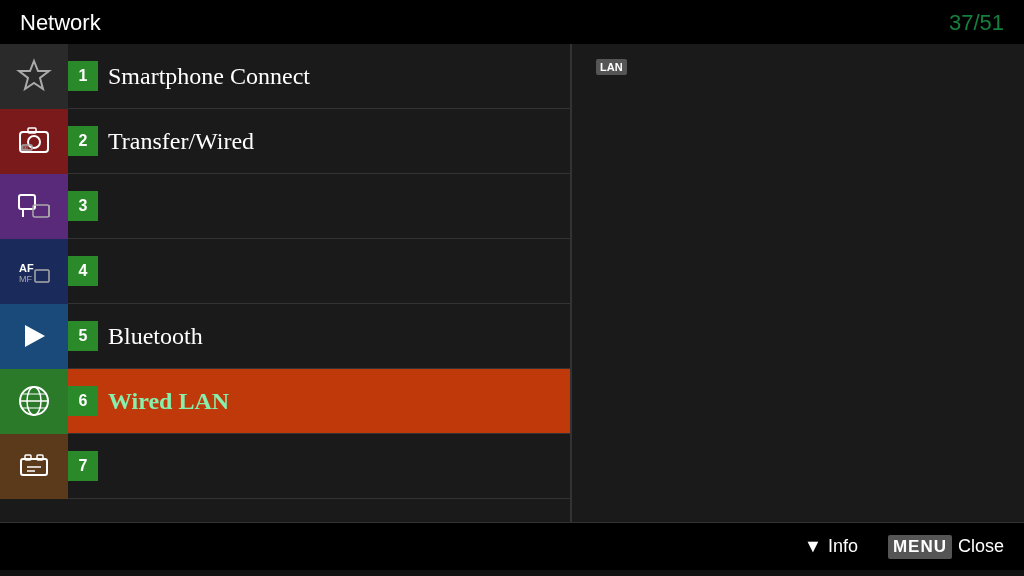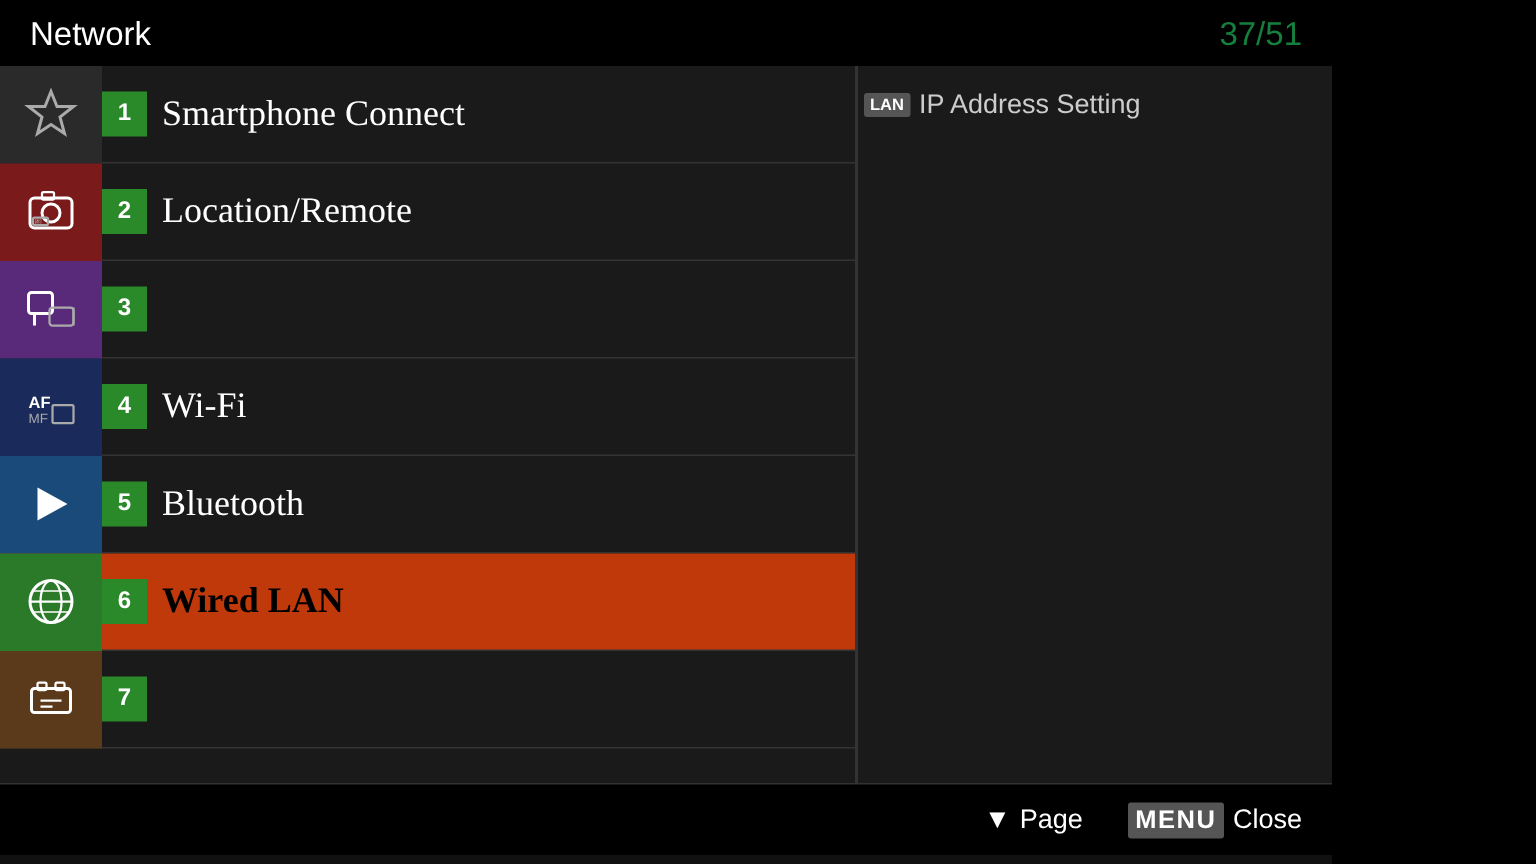--- a/index.html
+++ b/index.html
@@ -7,21 +7,21 @@
       width: 1024px;
       height: 576px;
       background: #000;
       font-family: Arial, sans-serif;
       color: #fff;
       overflow: hidden;
       position: relative;
     }
 
     .screen {
-      width: 888px;
+      width: 1024px;
       height: 576px;
       background: #111;
       position: relative;
     }
 
     
     .header {
       display: flex;
       justify-content: space-between;
       align-items: center;
@@ -91,39 +91,39 @@
       color: #fff;
       flex: 1;
       font-family: Liberation Serif, serif;
     }
 
     
     .menu-item.active {
       background: #c0390a;
     }
     .menu-item.active .item-label {
-      color: #000000;
+      color: #86efac;
       font-weight: bold;
     }
 
     
     .icon-bg-dark { background: #2a2a2a; }
     .icon-bg-darkred { background: #7a1a1a; }
     .icon-bg-purple { background: #5a2a7a; }
     .icon-bg-darkblue { background: #1a2a5a; }
     .icon-bg-steelblue { background: #1a4a7a; }
     .icon-bg-green { background: #2a7a2a; }
     .icon-bg-brown { background: #5a3a1a; }
 
     
     .right-panel {
       flex: 1;
       background: #1a1a1a;
       border-left: 2px solid #333;
-      padding: 15px 4px;
+      padding: 15px 24px;
     }
 
     .right-item {
       display: flex;
       align-items: center;
       margin-bottom: 14px;
     }
 
     .lan-badge {
       background: #555;
@@ -206,21 +206,21 @@
         <div class="icon-box icon-bg-darkred">
           <svg viewBox="0 0 38 38">
             <rect x="5" y="10" width="28" height="20" rx="3" fill="none" stroke="#fff" stroke-width="2"></rect>
             <circle cx="19" cy="20" r="6" fill="none" stroke="#fff" stroke-width="2"></circle>
             <rect x="13" y="6" width="8" height="5" rx="1" fill="none" stroke="#fff" stroke-width="1.5"></rect>
             <rect x="7" y="23" width="10" height="5" rx="1" fill="none" stroke="#aaa" stroke-width="1.5"></rect>
             <text x="8" y="28" font-size="5" fill="#aaa">图</text>
           </svg>
         </div>
         <div class="number-badge">2</div>
-        <span class="item-label">Location/Remote</span>
+        <span class="item-label">Transfer/Wired</span>
       </div>
 
       <div class="menu-item">
         <div class="icon-box icon-bg-purple">
           <svg viewBox="0 0 38 38">
             <rect x="4" y="8" width="16" height="14" rx="2" fill="none" stroke="#fff" stroke-width="2"></rect>
             <line x1="8" y1="22" x2="8" y2="30" stroke="#fff" stroke-width="2"></line>
             <rect x="18" y="18" width="16" height="12" rx="2" fill="none" stroke="#aaa" stroke-width="1.5"></rect>
             <line x1="34" y1="18" x2="34" y2="30" stroke="#aaa" stroke-width="1.5"></line>
           </svg>
@@ -230,21 +230,20 @@
 
       <div class="menu-item">
         <div class="icon-box icon-bg-darkblue">
           <svg viewBox="0 0 38 38">
             <text x="4" y="20" font-size="11" fill="#fff" font-weight="bold">AF</text>
             <text x="4" y="30" font-size="9" fill="#aaa">MF</text>
             <rect x="20" y="18" width="14" height="12" rx="1" fill="none" stroke="#aaa" stroke-width="1.5"></rect>
           </svg>
         </div>
         <div class="number-badge">4</div>
-        <span class="item-label">Wi-Fi</span>
       </div>
 
       <div class="menu-item">
         <div class="icon-box icon-bg-steelblue">
           <svg viewBox="0 0 38 38">
             <polygon points="10,8 30,19 10,30" fill="#fff"></polygon>
           </svg>
         </div>
         <div class="number-badge">5</div>
         <span class="item-label">Bluetooth</span>
@@ -276,32 +275,31 @@
         </div>
         <div class="number-badge">7</div>
       </div>
 
     </div>
 
     <div class="right-panel">
 
       <div class="right-item">
         <span class="lan-badge">LAN</span>
-        <span class="right-item-text">IP Address Setting</span>
       </div>
 
 
     </div>
 
   </div>
 
   <div class="footer">
     <div class="footer-item">
       <span class="footer-icon">▼</span>
-      <span class="footer-label">Page</span>
+      <span class="footer-label">Info</span>
     </div>
     <div class="footer-item">
       <span class="menu-box">MENU</span>
       <span class="footer-label">Close</span>
     </div>
   </div>
 
 </div>
 
 </body></html>

